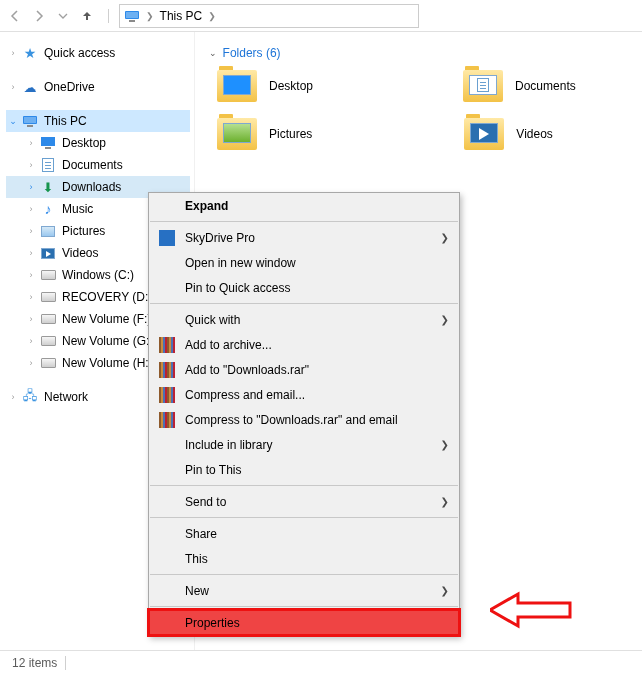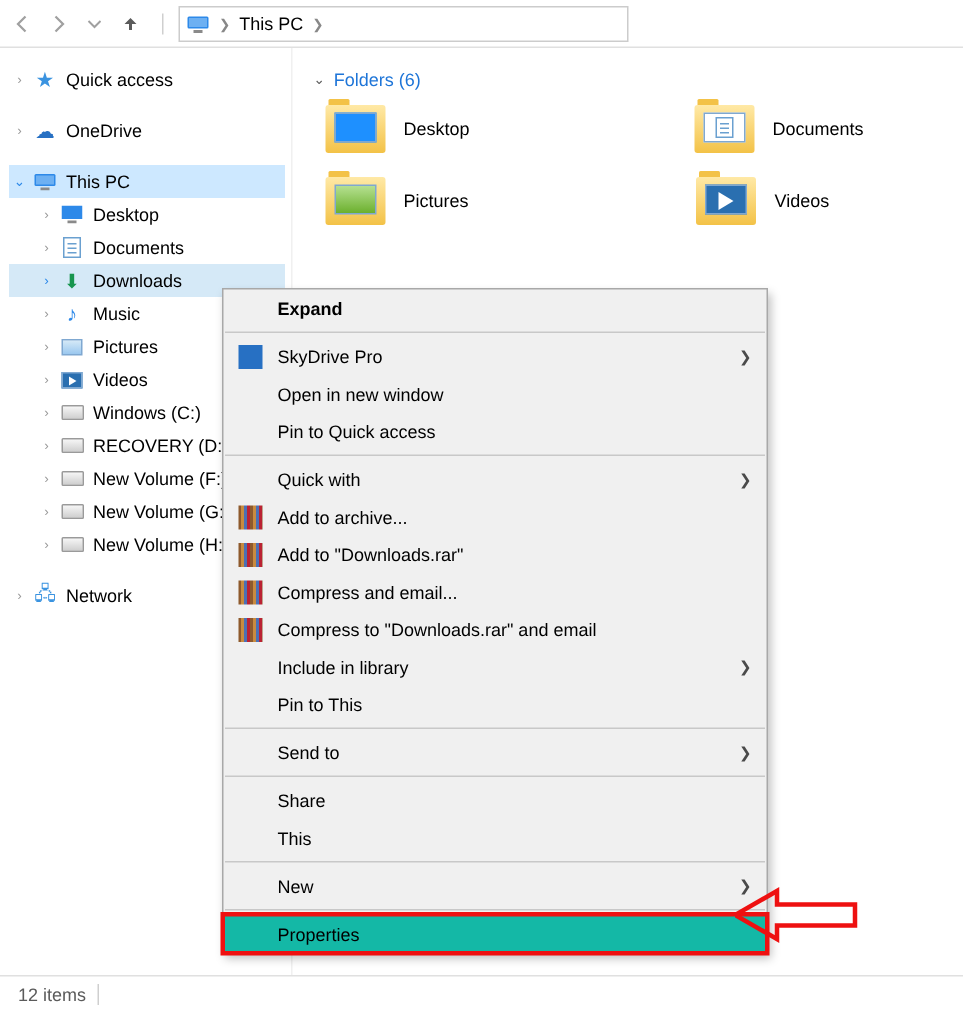--- a/index.html
+++ b/index.html
@@ -27,27 +27,27 @@
 .folder-row{display:flex;gap:60px;margin-left:8px;margin-bottom:16px}
 .folder-item{display:flex;align-items:center;gap:12px}
 .folder-ic{width:40px;height:32px;position:relative}
 .folder-back{position:absolute;inset:0;background:linear-gradient(#ffe9a6,#f3c247);border-radius:2px}
 .folder-tab{position:absolute;top:-4px;left:2px;width:14px;height:6px;background:#f3c247;border-radius:1px}
 .folder-inner{position:absolute;top:5px;left:6px;width:28px;height:20px;background:#fff;border:1px solid #7fa8d1}
 .folder-inner.desk{background:#1e90ff}
 .folder-inner.pic{background:linear-gradient(#b5e090,#6cb02e)}
 .folder-inner.vid{background:#2a6fb0}
 .play{position:absolute;left:8px;top:4px;border-left:10px solid #fff;border-top:6px solid transparent;border-bottom:6px solid transparent}
-.ctx{position:absolute;left:148px;top:192px;width:364px;background:#f0f0f0;border:1px solid #a8a8a8;box-shadow:2px 3px 6px rgba(0,0,0,.25);z-index:50}
+.ctx{position:absolute;left:148px;top:192px;width:312px;background:#f0f0f0;border:1px solid #a8a8a8;box-shadow:2px 3px 6px rgba(0,0,0,.25);z-index:50}
 .ctx .mi{display:flex;align-items:center;height:25px;padding:0 28px 0 36px;position:relative;white-space:nowrap}
 .ctx .mi.bold{font-weight:600}
 .ctx .mi .sub{position:absolute;right:10px;color:#4a4a4a;font-size:10px}
 .ctx .mi .mic{position:absolute;left:10px;width:16px;height:16px}
 .ctx hr{border:none;border-top:1px solid #c8c8c8;margin:3px 1px}
-.ctx .mi.hilited{background:#14b8a6;outline:3px solid #e11;outline-offset:-1px}
+.ctx .mi.hilited{background:#ef4444;outline:3px solid #e11;outline-offset:-1px}
 .arrow{position:absolute;left:490px;top:590px;z-index:60}
 .statusbar{position:absolute;bottom:0;left:0;right:0;height:24px;border-top:1px solid #e0e0e0;display:flex;align-items:center;padding-left:12px;color:#5b5b5b;background:#fff}
 .pipe{display:inline-block;width:1px;height:14px;background:#cfcfcf;margin:0 2px 0 8px;vertical-align:middle}
 
 .star{color:#3a93e0;font-size:14px}
 .cloud{color:#2770c3;font-size:13px}
 .netg{color:#3a93e0;font-size:13px}
 .docic{width:12px;height:14px;border:1px solid #6aa0d0;background:#fff;position:relative}
 .docic:before{content:"";position:absolute;top:3px;left:2px;right:2px;height:1px;background:#6aa0d0;box-shadow:0 3px 0 #6aa0d0,0 6px 0 #6aa0d0}
 .dlic{color:#17954e;font-size:13px}

